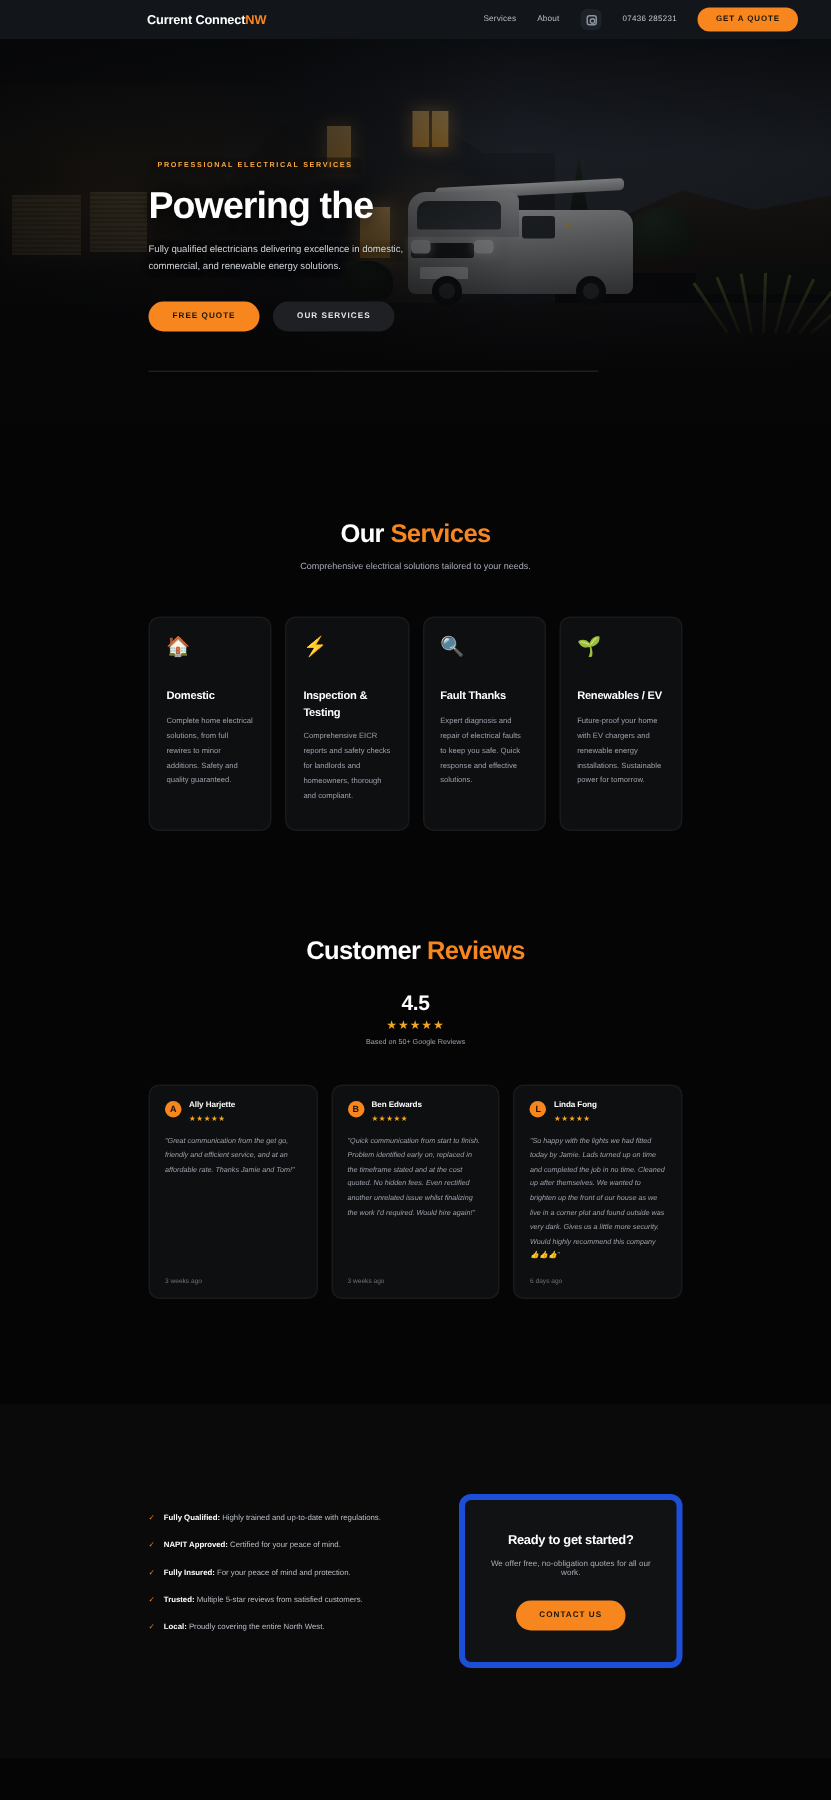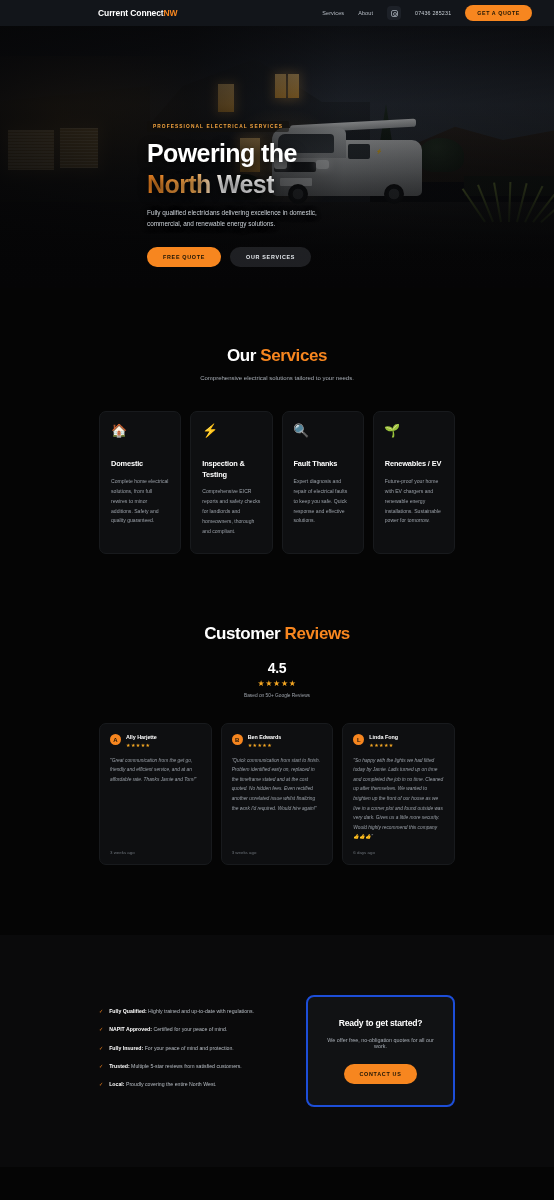--- a/index.html
+++ b/index.html
@@ -221,21 +221,21 @@
     position: absolute; left: 222px; top: 80px; width: 120px; height: 110px;
     background: radial-gradient(ellipse at 50% 50%, rgba(243,182,92,0.28) 0%, transparent 70%);
   }
   .hero-scrim {
     position: absolute; inset: 0;
     background:
       linear-gradient(90deg, rgba(5,5,6,0.86) 0%, rgba(5,5,6,0.72) 34%, rgba(5,5,6,0.30) 62%, rgba(5,5,6,0.45) 100%),
       linear-gradient(180deg, rgba(5,5,6,0.55) 0%, rgba(5,5,6,0.10) 30%, rgba(5,5,6,0.62) 78%, #050506 100%);
   }
   .hero-inner {
-    position: absolute; left: 99px; top: 88px; width: 300px; z-index: 5; margin-left: 48px;
+    position: absolute; left: 99px; top: 72px; width: 300px; z-index: 5;
   }
   .eyebrow {
     display: inline-block;
     font-size: 4.8px;
     font-weight: bold;
     letter-spacing: 1.1px;
     color: #f7a63f;
     background: rgba(16,14,11,0.55);
     padding: 3px 6px;
     border-radius: 2px;
@@ -404,21 +404,21 @@
     gap: 6px;
     align-items: flex-start;
     margin-bottom: 10px;
   }
   .tick { color: #f7861f; font-size: 5px; line-height: 1.6; flex: 0 0 auto; }
   .why-txt { font-size: 5.2px; line-height: 1.6; color: #b8bec5; }
   .why-txt b { color: #fff; }
   .cta-box {
     flex: 1;
     background: #111214;
-    border: 2px solid #1d4ed8;
+    border: 4px solid #1d4ed8;
     border-radius: 8px;
     padding: 21px 16px;
     text-align: center;
     align-self: flex-start;
     margin-top: 4px;
   }
   .cta-h { font-size: 8.6px; font-weight: bold; letter-spacing: -0.2px; }
   .cta-sub { font-size: 5.4px; color: #a7adb5; margin-top: 9px; }
   .btn-cta {
     margin-top: 15px;
@@ -505,21 +505,20 @@
         <div class="van-wheel" style="left:112px;"></div>
         <div class="van-logo"><span class="v-red">⚡</span></div>
       </div>
       <div class="hero-scrim"></div>
     </div>
 
     <div class="hero-inner">
       <span class="eyebrow">PROFESSIONAL ELECTRICAL SERVICES</span>
       <h1 class="hero-title">
         <span>Powering the</span><br>
-        <span class="l2">North West</span>
       </h1>
       <p class="hero-sub">Fully qualified electricians delivering excellence in domestic, commercial, and renewable energy solutions.</p>
       <div class="hero-btns">
         <button class="btn-hero-primary">FREE QUOTE</button>
         <button class="btn-hero-ghost">OUR SERVICES</button>
       </div>
       <div class="hero-badges">
         
         
         

